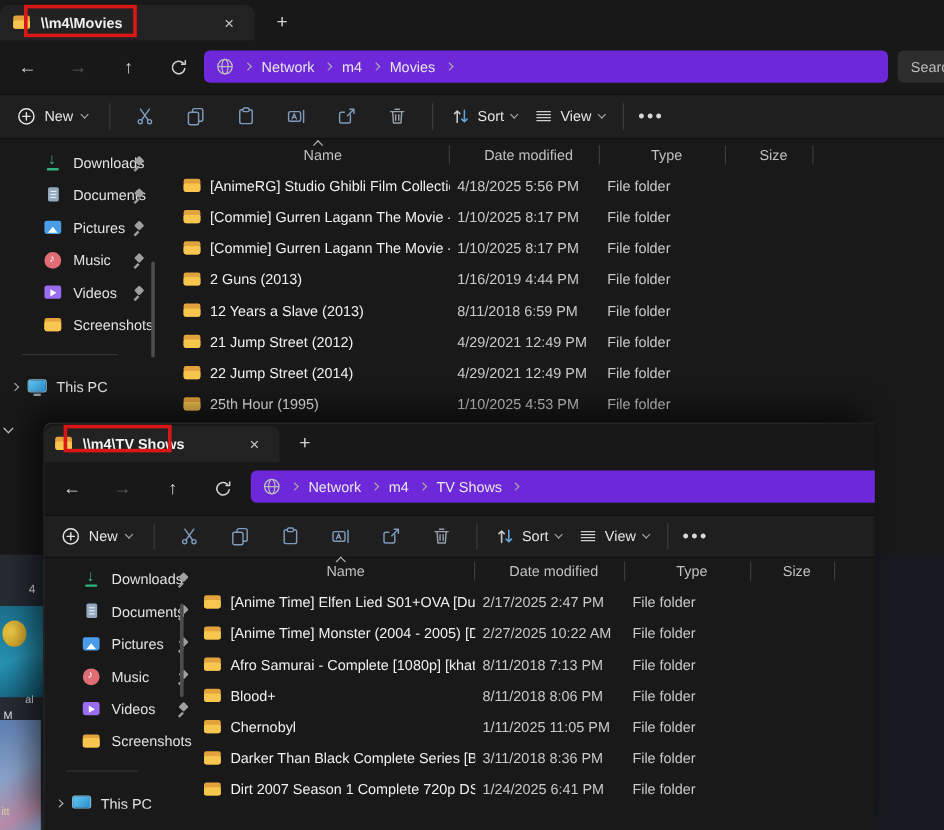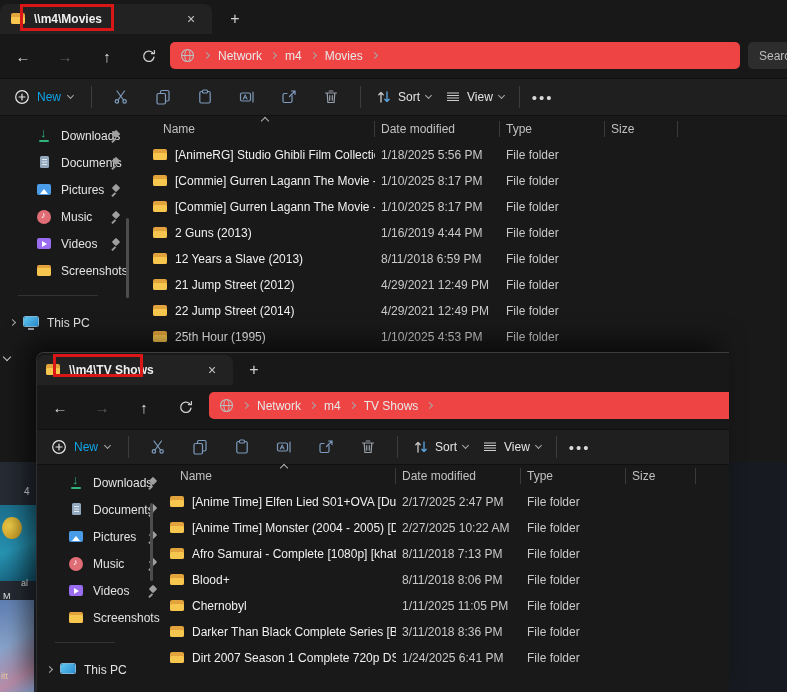--- a/index.html
+++ b/index.html
@@ -36,37 +36,37 @@
   #win1 .newtab { left:206px; top:6px; }
   .anno { position:absolute; border:3px solid #da1717; z-index:5; }
   #win0 .anno { left:20px; top:4px; width:94px; height:27px; }
   #win1 .anno { left:16px; top:1px; width:90px; height:23px; }
 
   .navbar { position:relative; height:44px; background:#181818; display:flex; align-items:center;
     padding-left:8px; gap:12px; }
   .nav-btn { width:30px; height:30px; display:flex; align-items:center; justify-content:center;
     font-size:15px; color:#dadada; }
   .nav-btn.dim { color:#5e5e5e; }
-  .addr { position:absolute; left:170px; top:8px; height:27px; width:570px; background:#ef4444;
+  .addr { position:absolute; left:170px; top:8px; height:27px; width:570px; background:#6d28d9;
     border-radius:5px; display:flex; align-items:center; padding:0 10px; gap:9px; font-size:12px; }
   #win1 .addr { left:172px; width:545px; top:7px; }
   .crumb { color:#e8e8e8; white-space:nowrap; }
   .search { position:absolute; left:748px; top:8px; height:27px; width:60px; background:#2d2d2d;
     border-radius:5px; display:flex; align-items:center; padding-left:11px; font-size:12px; color:#bdbdbd; }
   #win1 .search { left:721px; top:7px; }
 
   .chr, .chd { width:5px; height:5px; border-right:1.4px solid #a9a9a9; border-bottom:1.4px solid #a9a9a9;
     display:inline-block; flex:none; }
   .chr { transform:rotate(-45deg); }
   .chd { transform:rotate(45deg); margin-top:-3px; }
 
   .toolbar { height:38px; background:#1f1f1f; border-top:1px solid #101010; border-bottom:1px solid #101010;
     display:flex; align-items:center; padding-left:14px; }
   #win1 .toolbar { height:36px; }
-  .tb-new { display:flex; align-items:center; gap:7px; font-size:12px; color:#0ea5e9; padding-right:10px; }
+  .tb-new { display:flex; align-items:center; gap:7px; font-size:12px; color:#e5e5e5; padding-right:10px; }
   .tb-sep { width:1px; height:22px; background:#3c3c3c; margin:0 8px; flex:none; }
   .tb-ico { width:42px; display:flex; justify-content:center; align-items:center; }
   .tb-group { display:flex; align-items:center; gap:6px; font-size:12px; color:#e4e4e4; margin:0 7px; }
   .dots { font-size:15px; letter-spacing:2px; color:#d8d8d8; margin-left:4px; }
 
   .content { position:absolute; left:0; right:0; bottom:0; top:116px; display:flex; overflow:hidden; }
   #win1 .content { top:110px; bottom:18px; }
 
   
   .sidebar { position:relative; flex:none; width:148px; padding-top:6px; overflow:hidden; }
@@ -111,21 +111,21 @@
   .ic-folder::after { content:""; position:absolute; left:1px; top:5.5px; width:14px; height:7.5px;
     background:#f7c64f; border-radius:1.5px 1.5px 2px 2px; }
   .ic-pc::before { content:""; position:absolute; left:1px; top:2px; width:14px; height:9px;
     background:linear-gradient(135deg,#5ec6f2,#2e8fd0); border-radius:1.5px; box-shadow:0 0 0 1px #7fb6d6; }
   .ic-pc::after { content:""; position:absolute; left:5px; bottom:1px; width:6px; height:2px; background:#9aa0a6; }
 
   
   .list { flex:1; position:relative; overflow:hidden; }
   .lhead { display:grid; grid-template-columns:var(--c1) var(--c2) var(--c3) var(--c4) 1fr;
     height:26px; align-items:center; font-size:12px; color:#c0c0c0; position:relative; }
-  .hc { position:relative; height:100%; display:flex; align-items:center; }
+  .hc { position:relative; height:100%; display:flex; align-items:center;justify-content:center; }
   .hc::after { content:""; position:absolute; right:0; top:5px; bottom:5px; width:1px; background:#3a3a3a; }
   .hc-name { padding-left:15px; }
   .hc-pad { padding-left:6px; }
   .sortcaret { position:absolute; top:2px; left:calc(var(--c1)/2); width:6px; height:6px;
     border-left:1.4px solid #b2b2b2; border-top:1.4px solid #b2b2b2; transform:rotate(45deg); }
   .lrow { display:grid; grid-template-columns:var(--c1) var(--c2) var(--c3) var(--c4) 1fr;
     height:26px; align-items:center; font-size:12px; }
   .cname { display:flex; align-items:center; gap:7px; padding-left:4px; color:#f0f0f0;
     white-space:nowrap; overflow:hidden; }
   .fic { width:16px; height:16px; position:relative; flex:none; }
@@ -320,21 +320,21 @@
           </span>
         <span></span>
       </div>
       <div>
 
       <div class="lrow">
             <span class="cname">
               <span class="fic ic-folder"></span>
               <span>[AnimeRG] Studio Ghibli Film Collection ...</span>
             </span>
-            <span class="cdate">1/18/2025 5:56 PM</span>
+            <span class="cdate">4/18/2025 5:56 PM</span>
             <span class="ctype">File folder</span>
             <span class="csize"></span>
             <span></span>
           </div>
           <div class="lrow">
             <span class="cname">
               <span class="fic ic-folder"></span>
               <span>[Commie] Gurren Lagann The Movie - Ch...</span>
             </span>
             <span class="cdate">1/10/2025 8:17 PM</span>

